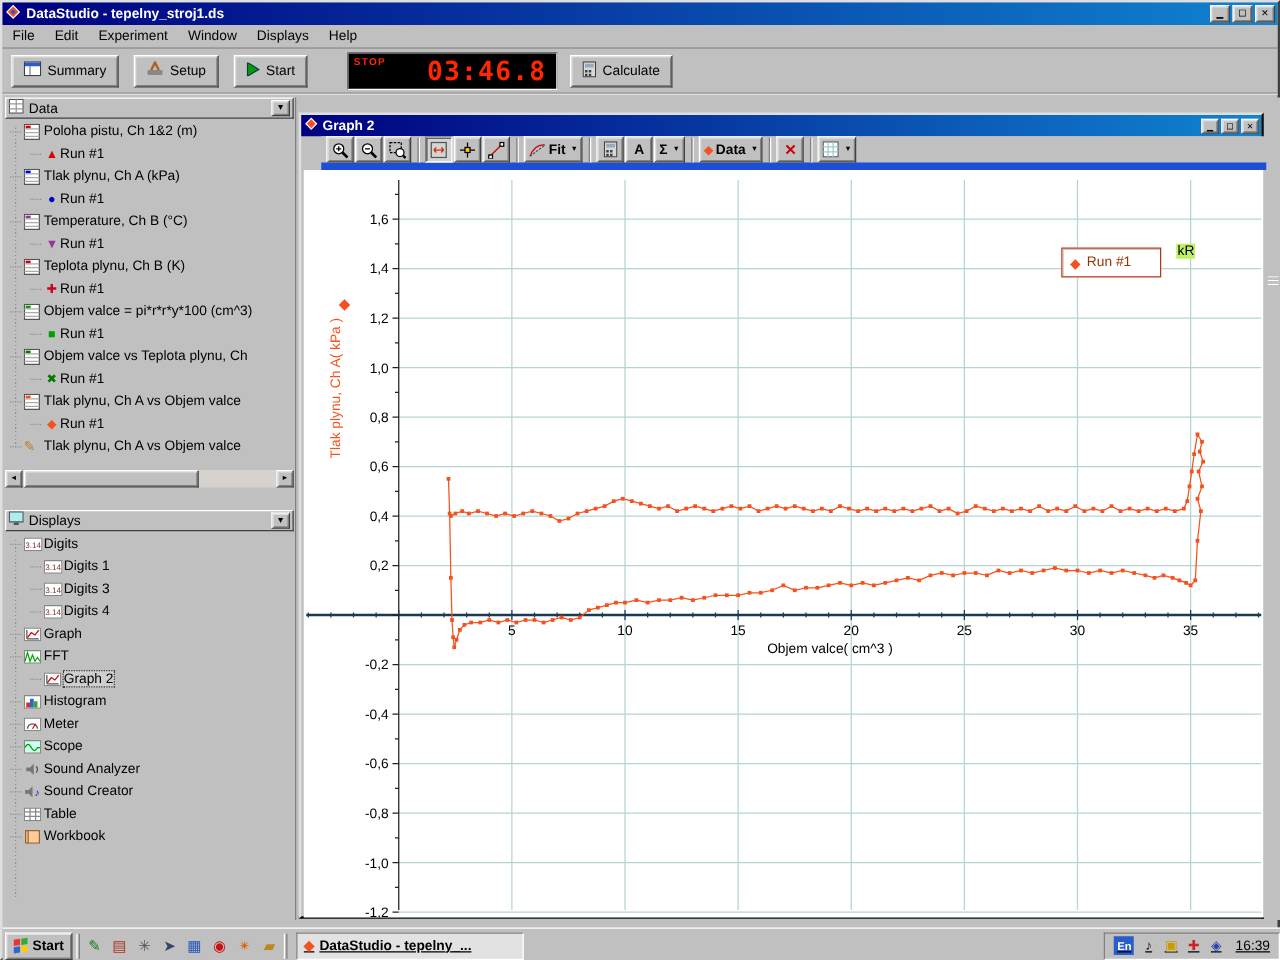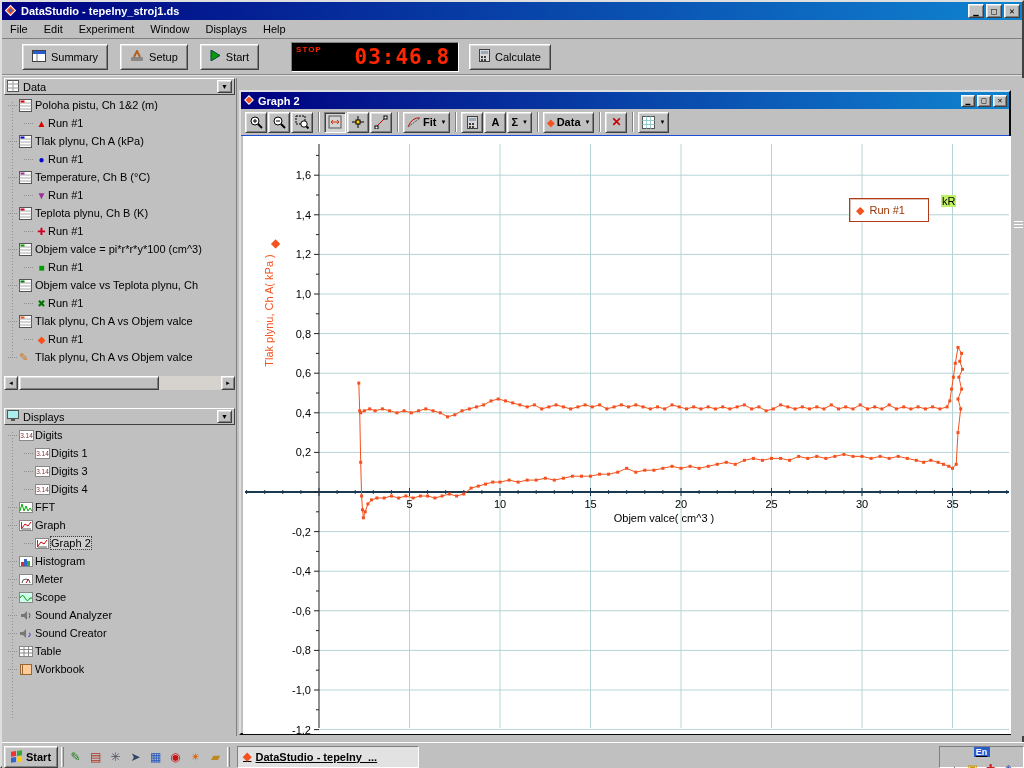--- a/index.html
+++ b/index.html
@@ -46,21 +46,21 @@
   .titem-icon { width:16px; flex:none; display:inline-flex; align-items:center; }
   .run-marker { width:13px; flex:none; font-size:10px; text-align:center; }
   .tlabel { overflow:hidden; white-space:nowrap; }
   .tlabel.sel { background:#cfcfcf; outline:1px dotted #404040; }
 
   
   #graph-window { position:absolute; left:237px; top:88px; width:772px; height:645px; background:#c0c0c0; border:2px solid; border-color:#dfdfdf #0a0a0a #0a0a0a #dfdfdf; }
   #graph-titlebar { position:absolute; left:0; top:0; width:768px; height:17px; background:linear-gradient(90deg,#000080,#1084d0); display:flex; align-items:center; padding:0 2px; color:#fff; }
   #graph-titlebar .title { font-weight:bold; margin-left:3px; flex:1; }
   #graph-titlebar .winbtn { width:14px; height:12px; font-size:8px; }
-  #graph-toolbar { position:absolute; left:0; top:17px; width:768px; height:27px; display:flex; align-items:center; padding-left:4px; background:#c0c0c0; border-bottom:1px solid #1d4ed8; }
+  #graph-toolbar { position:absolute; left:16px; top:17px; width:768px; height:27px; display:flex; align-items:center; padding-left:4px; background:#c0c0c0; border-bottom:6px solid #1d4ed8; }
   .gbtn { height:21px; min-width:22px; background:#c0c0c0; display:inline-flex; align-items:center; justify-content:center; gap:2px; padding:0 3px; margin-right:1px; }
   .gbtn.pressed { border-color:#808080 #ffffff #ffffff #808080; box-shadow:inset 1px 1px 0 #404040; background:#d4d4d4; }
   .gbtn .glabel { font-weight:bold; }
   .gbtn .garrow { font-size:6px; margin-left:2px; }
   .gsep { width:2px; height:20px; border-left:1px solid #808080; border-right:1px solid #ffffff; margin:0 4px; }
 
   
   #plot { position:absolute; left:2px; top:44px; width:768px; height:598px; background:#ffffff; }
   #ylabel { position:absolute; left:20px; top:272px; width:195px; height:14px; transform:rotate(-90deg); transform-origin:0 0; text-align:center; color:#f4511e; font-size:11px; }
   #ylabel-diamond { position:absolute; left:28px; top:100px; color:#f4511e; font-size:12px; }
@@ -77,21 +77,21 @@
   
   #taskbar { position:absolute; left:0; top:740px; width:1024px; height:28px; background:#c0c0c0; border-top:1px solid #ffffff; display:flex; align-items:center; padding:0 2px; }
   #start-button { height:22px; display:inline-flex; align-items:center; gap:4px; padding:0 6px; font-weight:bold; background:#c0c0c0; }
   .winflag { display:grid; grid-template-columns:5px 5px; grid-template-rows:5px 5px; gap:1px; transform:skewY(-8deg); }
   .winflag i { display:block; }
   .grip { width:3px; height:20px; margin:0 3px; border-left:1px solid #fff; border-right:1px solid #808080; }
   #quicklaunch { display:flex; align-items:center; gap:3px; }
   .ql-icon { width:17px; height:18px; display:inline-flex; align-items:center; justify-content:center; font-size:12px; }
   #task-button { height:22px; width:182px; display:inline-flex; align-items:center; gap:4px; padding:0 5px; background:#e2e2e2; font-weight:bold; overflow:hidden; white-space:nowrap; margin-left:4px; }
   #task-button .diamond { color:#f4511e; }
-  #tray { margin-left:auto; height:22px; display:flex; align-items:center; gap:4px; padding:0 7px;flex-direction:column; }
+  #tray { margin-left:auto; height:22px; display:flex; align-items:center; gap:4px; padding:0 7px; }
   #lang-box { width:16px; height:15px; background:#2a5ccc; color:#fff; font-size:9px; font-weight:bold; display:flex; align-items:center; justify-content:center; }
   .tray-icon { width:15px; height:16px; display:inline-flex; align-items:center; justify-content:center; font-size:11px; }
   #clock { padding-left:4px; }
 </style>
 </head>
 <body>
 
 <div class="app">
 
   <div id="titlebar">
@@ -108,21 +108,21 @@
   <div id="menubar">
       <span class="menu-item">File</span>
       <span class="menu-item">Edit</span>
       <span class="menu-item">Experiment</span>
       <span class="menu-item">Window</span>
       <span class="menu-item">Displays</span>
       <span class="menu-item">Help</span>
     </div>
 
   <div id="main-toolbar">
-    <span class="tbtn raised" style="margin-left:20px">
+    <span class="tbtn raised" style="margin-left:7px">
       <span><svg width="14" height="12">
             <rect x="0.5" y="0.5" width="13" height="11" fill="#fff" stroke="#404040"></rect>
             <rect x="1" y="1" width="12" height="3" fill="#2a5ccc"></rect>
             <line x1="5" y1="4" x2="5" y2="11" stroke="#808080"></line>
           </svg></span>
       <span>Summary</span>
     </span>
     <span class="tbtn raised" style="margin-left:12px">
       <span><svg width="14" height="12">
             <rect x="1" y="7" width="12" height="4" rx="1" fill="#888"></rect>
@@ -351,35 +351,35 @@
               <text x="7.5" y="8" font-size="6.5" text-anchor="middle" fill="#803030" font-family="Liberation Sans">3.14</text>
             </svg>
           </span>
           <span class="tlabel">Digits 4</span>
         </div>
         <div class="tree-row">
           <span class="branch"></span>
           <span class="titem-icon">
             <svg width="14" height="11">
               <rect x="0.5" y="0.5" width="13" height="10" fill="#fff" stroke="#888"></rect>
-              <path d="M1 9 L3 2 L5 9 L7 4 L9 9 L11 6 L13 9" fill="none" stroke="#0a0"></path>
-            </svg>
-          </span>
-          <span class="tlabel">FFT</span>
+              <path d="M2.5 9 V2 M2.5 9 H12" stroke="#555" fill="none"></path>
+              <path d="M3 8 L6 4 L9 6 L12 2" stroke="#c00" fill="none"></path>
+            </svg>
+          </span>
+          <span class="tlabel">Graph</span>
         </div>
         <div class="tree-row">
           <span class="branch"></span>
           <span class="titem-icon">
             <svg width="14" height="11">
               <rect x="0.5" y="0.5" width="13" height="10" fill="#fff" stroke="#888"></rect>
-              <path d="M2.5 9 V2 M2.5 9 H12" stroke="#555" fill="none"></path>
-              <path d="M3 8 L6 4 L9 6 L12 2" stroke="#c00" fill="none"></path>
-            </svg>
-          </span>
-          <span class="tlabel">Graph</span>
+              <path d="M1 9 L3 2 L5 9 L7 4 L9 9 L11 6 L13 9" fill="none" stroke="#0a0"></path>
+            </svg>
+          </span>
+          <span class="tlabel">FFT</span>
         </div>
         <div class="tree-row ind1">
           <span class="branch"></span>
           <span class="titem-icon">
             <svg width="14" height="11">
               <rect x="0.5" y="0.5" width="13" height="10" fill="#fff" stroke="#888"></rect>
               <path d="M2.5 9 V2 M2.5 9 H12" stroke="#555" fill="none"></path>
               <path d="M3 8 L6 4 L9 6 L12 2" stroke="#c00" fill="none"></path>
             </svg>
           </span>

